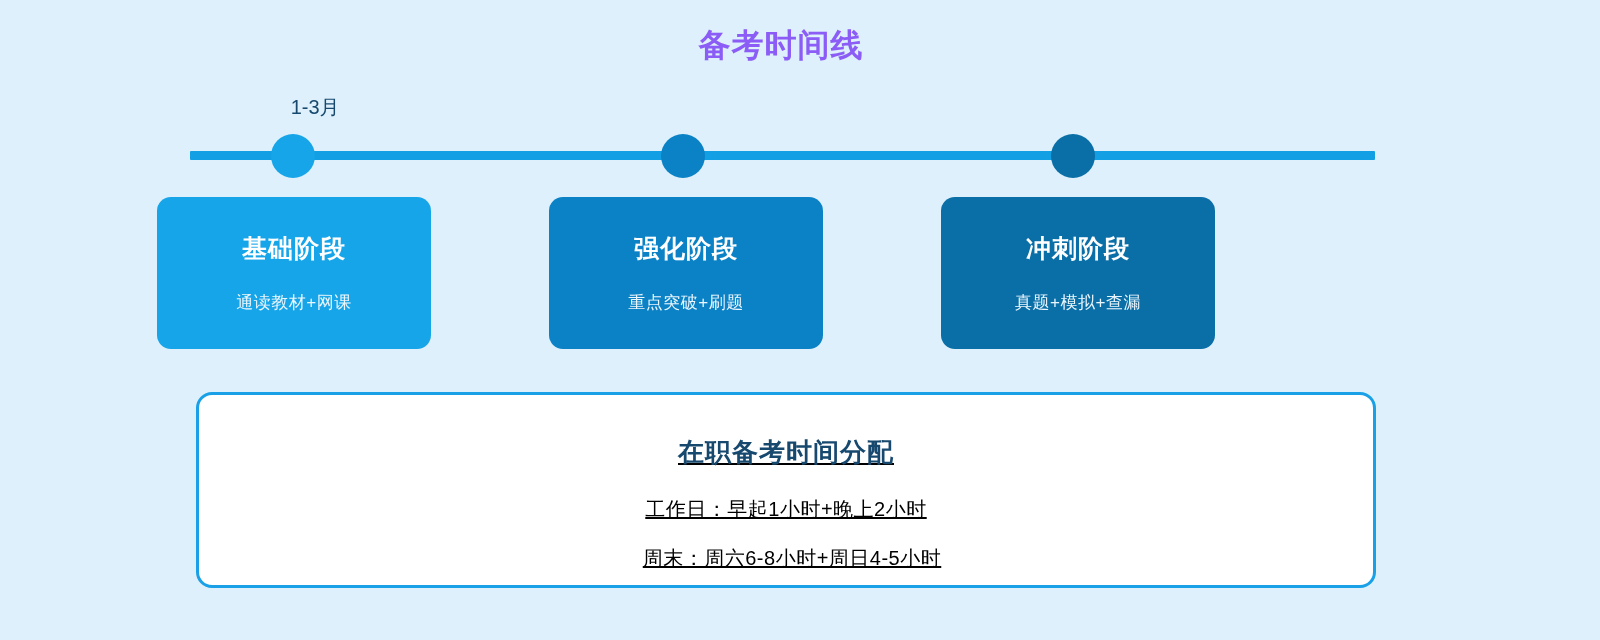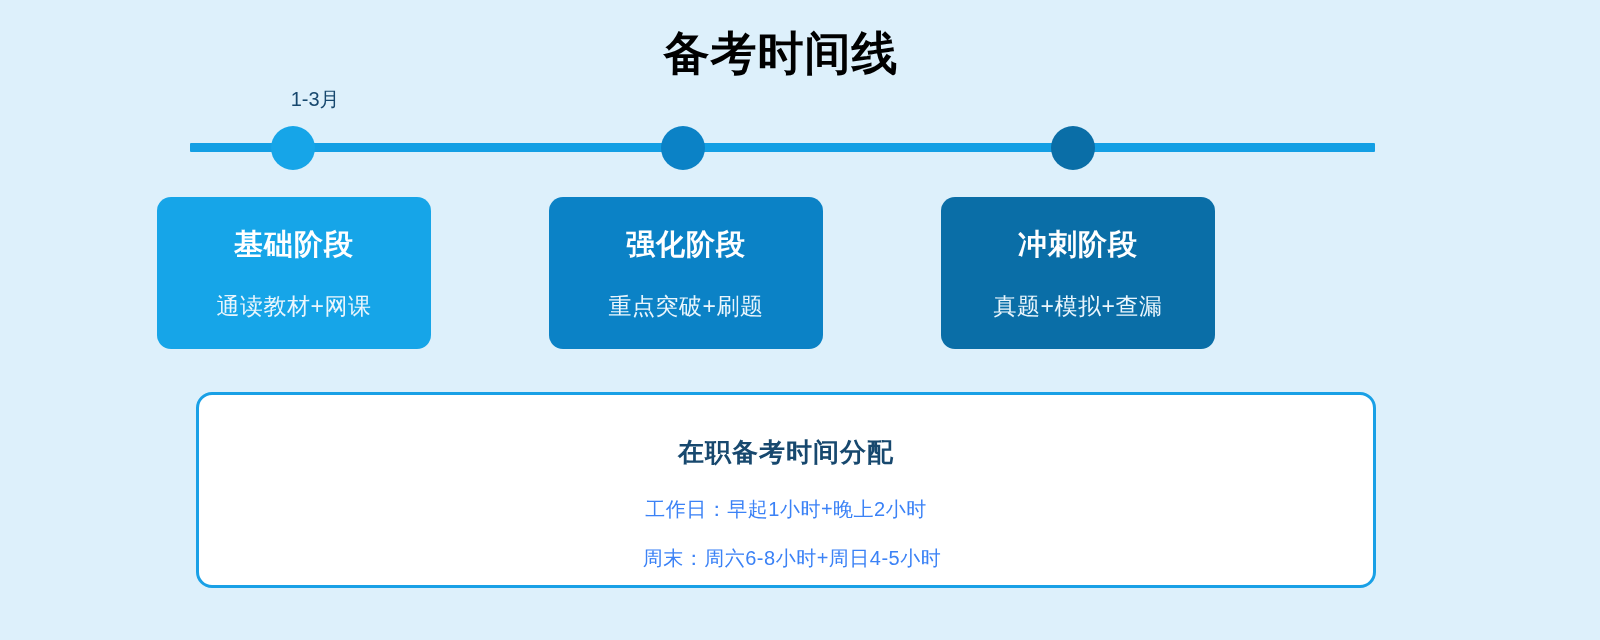--- a/index.html
+++ b/index.html
@@ -16,31 +16,31 @@
     position: relative;
   }
 
   
   .page-title {
     position: absolute;
     top: 26px;
     left: 0;
     width: 1562px;
     text-align: center;
-    font-size: 46px;
+    font-size: 32px;
     font-weight: bold;
-    color: #000000;
+    color: #8b5cf6;
     letter-spacing: 1px;
     line-height: 1.2;
   }
 
   
   .timeline {
     position: absolute;
-    top: 142px;
+    top: 150px;
     left: 190px;
     width: 1185px;
     height: 11px;
   }
   .timeline-line {
     position: absolute;
     top: 1px;
     left: 0;
     width: 100%;
     height: 9px;
@@ -79,57 +79,58 @@
     width: 274px;
     height: 152px;
     border-radius: 14px;
     display: flex;
     flex-direction: column;
     align-items: center;
     justify-content: center;
     color: #ffffff;
   }
   .stage-title {
-    font-size: 29px;
+    font-size: 25px;
     font-weight: bold;
     letter-spacing: 1px;
     margin-bottom: 26px;
   }
   .stage-desc {
-    font-size: 23px;
+    font-size: 17px;
     color: #eaf6fd;
     letter-spacing: 0.5px;
     text-align: center;
   }
 
   
   .note-panel {
     position: absolute;
     left: 196px;
     top: 392px;
     width: 1180px;
     height: 196px;
     background: #ffffff;
     border: 3px solid #19a0e6;
     border-radius: 16px;
     display: flex;
     flex-direction: column;
     align-items: center;
+    text-decoration: underline;
   }
   .note-title {
     margin-top: 40px;
     font-size: 26px;
     font-weight: bold;
     color: #17486e;
     letter-spacing: 1px;
   }
   .note-line {
     margin-top: 26px;
     font-size: 20px;
-    color: #3b82f6;
+    color: #000000;
     letter-spacing: 0.5px;
   }
   .note-line.second { margin-top: 22px; margin-left: 12px; }
 </style>
 </head>
 <body>
 
 <div class="page-title">备考时间线</div>
 
 <div class="timeline">

